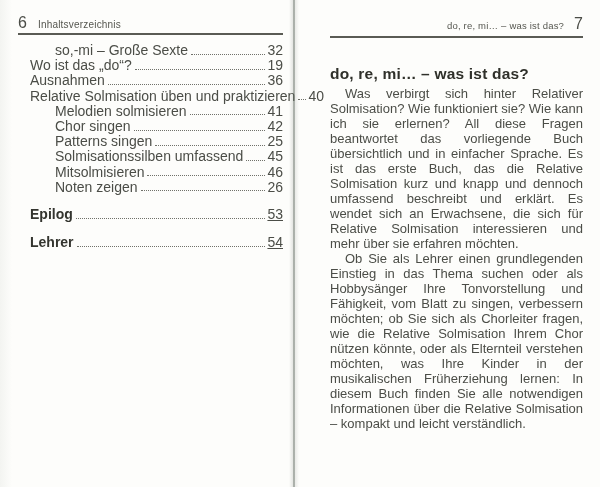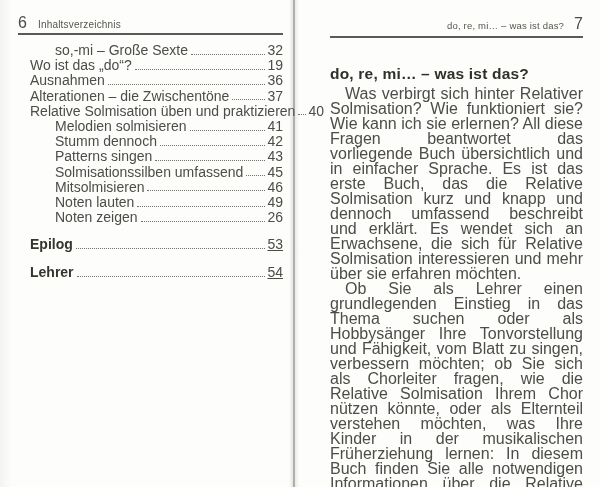--- a/index.html
+++ b/index.html
@@ -74,21 +74,21 @@
     background: #5a5b54;
   }
   .pr-title {
     position: absolute; left: 36px; right: 17px; top: 55px;
     font-size: 15.5px; font-weight: 700; color: #2f302a; letter-spacing: 0.2px;
   }
   .pr-body {
     position: absolute; left: 36px; right: 17px; top: 86px;
   }
   .pr-body p {
-    margin: 0; font-size: 16px; line-height: 15px; color: #4b4d47;
+    margin: 0; font-size: 13px; line-height: 15px; color: #4b4d47;
     text-align: justify; text-indent: 15px;
   }
 </style>
 </head>
 <body>
 
 <div class="spread">
 
   <div class="page-left">
     <div class="pl-header">
@@ -108,58 +108,48 @@
           <span class="lbl">Wo ist das „do“?</span>
           <span class="dots"></span>
           <span class="pg">19</span>
         </div>
         <div class="toc-row">
           <span class="lbl">Ausnahmen</span>
           <span class="dots"></span>
           <span class="pg">36</span>
         </div>
         <div class="toc-row">
-          <span class="lbl">Alterationen – die Zwischentöne</span>
-          <span class="dots"></span>
-          <span class="pg">37</span>
-        </div>
-        <div class="toc-row">
           <span class="lbl">Relative Solmisation üben und praktizieren</span>
           <span class="dots"></span>
           <span class="pg">40</span>
         </div>
         <div class="toc-row indent-1">
           <span class="lbl">Melodien solmisieren</span>
           <span class="dots"></span>
           <span class="pg">41</span>
         </div>
         <div class="toc-row indent-1">
-          <span class="lbl">Stumm dennoch</span>
+          <span class="lbl">Chor singen</span>
           <span class="dots"></span>
           <span class="pg">42</span>
         </div>
         <div class="toc-row indent-1">
           <span class="lbl">Patterns singen</span>
           <span class="dots"></span>
-          <span class="pg">43</span>
+          <span class="pg">25</span>
         </div>
         <div class="toc-row indent-1">
           <span class="lbl">Solmisationssilben umfassend</span>
           <span class="dots"></span>
           <span class="pg">45</span>
         </div>
         <div class="toc-row indent-1">
           <span class="lbl">Mitsolmisieren</span>
           <span class="dots"></span>
           <span class="pg">46</span>
-        </div>
-        <div class="toc-row indent-1">
-          <span class="lbl">Noten lauten</span>
-          <span class="dots"></span>
-          <span class="pg">49</span>
         </div>
         <div class="toc-row indent-1">
           <span class="lbl">Noten zeigen</span>
           <span class="dots"></span>
           <span class="pg">26</span>
         </div>
         <div class="toc-gap"></div>
         <div class="toc-row bold">
           <span class="lbl">Epilog</span>
           <span class="dots"></span>

